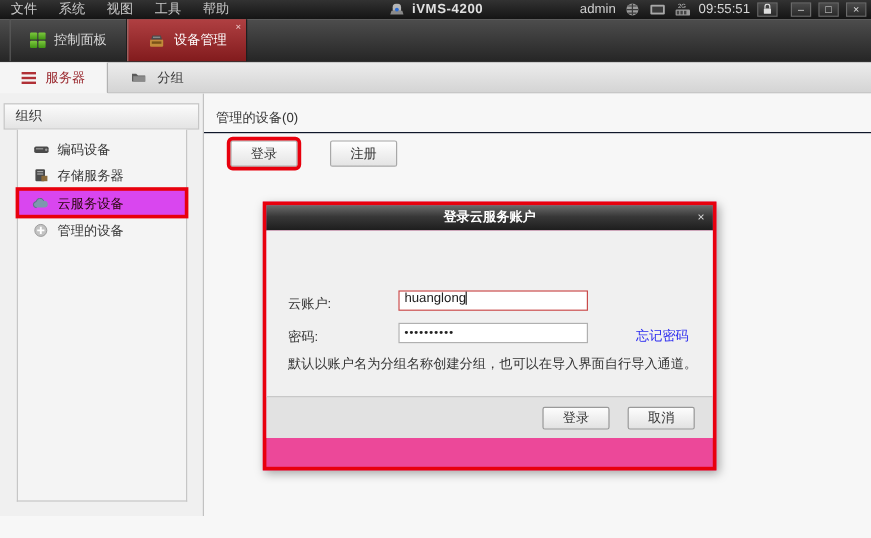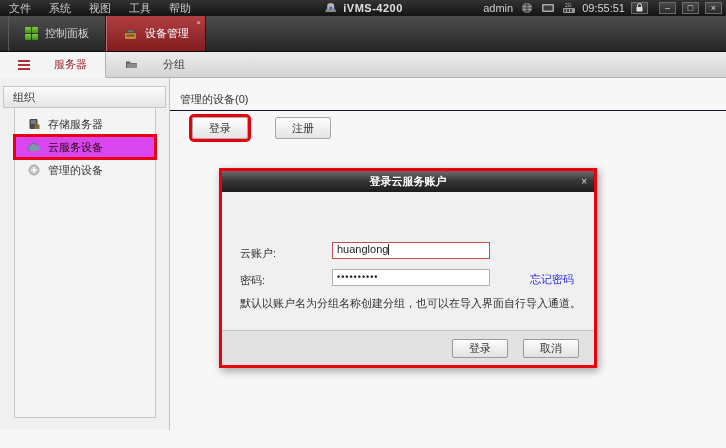--- a/index.html
+++ b/index.html
@@ -21,21 +21,21 @@
   
   .maintabs { height:36px; background:linear-gradient(#4d4d4d,#262626); border-bottom:1px solid #0d0d0d; display:flex; align-items:stretch; padding-left:8px; }
   .mtab { display:flex; align-items:center; gap:7px; padding:0 16px; color:#d8d8d8; border-right:1px solid #1e1e1e; border-left:1px solid #5a5a5a; cursor:pointer; }
   .mtab.active { background:linear-gradient(#b04042,#821b1d); color:#fff; position:relative; border-left:1px solid #c06a6a; }
   .mtab.active .tab-close { position:absolute; top:2px; right:4px; font-size:8px; color:#ecc; }
   .grid-icon { width:13px; height:13px; display:grid; grid-template-columns:6px 6px; grid-template-rows:6px 6px; gap:1px; }
   .grid-icon span { background:linear-gradient(#7ec93f,#3f9413); border-radius:1px; }
 
   
   .subtabs { height:26px; background:linear-gradient(#ececec,#d4d4d4); border-bottom:1px solid #b2b2b2; display:flex; align-items:stretch; }
-  .stab { display:flex; align-items:center; gap:24px; padding:0 18px; color:#3c3c3c; cursor:pointer; }
+  .stab { display:flex; align-items:center; gap:8px; padding:0 18px; color:#3c3c3c; cursor:pointer; }
   .stab.active { background:#f5f5f5; border-right:1px solid #b2b2b2; color:#99262c; margin-bottom:-1px; border-bottom:1px solid #f5f5f5; }
   .bars-icon { display:inline-flex; flex-direction:column; gap:2px; }
   .bars-icon i { width:12px; height:2px; background:#b03036; }
 
   
   .content { position:absolute; top:78px; left:0; right:0; bottom:0; background:#f7f7f7; }
   .leftpane { position:absolute; left:0; top:0; bottom:18px; width:170px; background:#f0f0f0; border-right:1px solid #c2c2c2; }
   .org-header { margin:8px 3px 0 3px; height:22px; line-height:20px; background:linear-gradient(#fbfbfb,#e4e4e4); border:1px solid #c6c6c6; padding-left:9px; color:#333; }
   .org-list { margin:0 13px 10px 14px; height:calc(100% - 42px); background:#f4f4f4; border:1px solid #c6c6c6; border-top:none; padding-top:5px; }
   .org-item { height:22px; display:flex; align-items:center; gap:7px; padding-left:12px; color:#333; cursor:pointer; }
@@ -43,21 +43,21 @@
   .oicon { width:14px; height:12px; display:inline-flex; align-items:center; justify-content:center; flex:0 0 14px; }
 
   .mainpane { position:absolute; left:170px; top:0; right:0; bottom:0; background:#f7f7f7; }
   .devices-header { margin-top:12px; height:21px; line-height:19px; border-bottom:1px solid #0f172a; padding-left:10px; color:#333; }
   .btnrow { display:flex; align-items:center; margin-top:6px; padding-left:22px; }
   .btn { min-width:56px; height:22px; background:linear-gradient(#fefefe,#e4e4e4); border:1px solid #a8a8a8; border-radius:2px; color:#333; font-size:11px; font-family:inherit; cursor:pointer; padding:0 10px; }
   .btn-annot { outline:3px solid #e8000d; }
   .btn-register { margin-left:27px; }
 
   
-  .dialog-annot { position:absolute; left:219px; top:90px; width:378px; height:200px; border:3px solid #e8000d; background:#ec4899; box-shadow:2px 3px 8px rgba(0,0,0,.35); }
+  .dialog-annot { position:absolute; left:219px; top:90px; width:378px; height:224px; border:3px solid #e8000d; background:#ec4899; box-shadow:2px 3px 8px rgba(0,0,0,.35); }
   .dlg-title { height:21px; background:linear-gradient(#6b6b6b,#383838 45%,#1d1d1d); color:#fff; font-weight:bold; text-align:center; line-height:21px; position:relative; }
   .dlg-close { position:absolute; right:7px; top:0; font-weight:normal; font-size:10px; color:#ddd; cursor:pointer; }
   .dlg-body { position:relative; height:138px; background:#f0f0f0; }
   .dlg-label { position:absolute; left:18px; color:#333; }
   .lbl-account { top:54px; }
   .lbl-password { top:81px; }
   .dlg-input { position:absolute; left:110px; width:158px; height:17px; background:#fff; border:1px solid #b0b0b0; font-size:11px; font-family:inherit; padding:0 4px; color:#222; }
   .inp-account { top:50px; border:1px solid #c94b4b; }
   .inp-password { top:77px; letter-spacing:1px; font-weight:bold; font-size:9px; line-height:15px; }
   .caret { display:inline-block; width:1px; height:11px; background:#222; vertical-align:-2px; }
@@ -167,20 +167,30 @@
   </div>
 </div>
 
 <div class="content">
 
   <div class="leftpane">
     <div class="org-header">组织</div>
     <div class="org-list">
       <div class="org-item">
         <span class="oicon">
+          <svg width="13" height="9" viewBox="0 0 13 9">
+              <rect x="0.5" y="2" width="12" height="5.5" rx="1.5" fill="#4a4a4a"></rect>
+              <rect x="2" y="3.5" width="6" height="1" fill="#9a9a9a"></rect>
+              <circle cx="10.5" cy="4.8" r="1" fill="#9a9a9a"></circle>
+            </svg>
+        </span>
+        <span>编码设备</span>
+      </div>
+      <div class="org-item">
+        <span class="oicon">
           <svg width="12" height="12" viewBox="0 0 12 12">
               <rect x="1.5" y="1" width="8" height="10" rx="1" fill="#4a4a4a"></rect>
               <rect x="3" y="2.5" width="5" height="1" fill="#aaa"></rect>
               <rect x="3" y="4.5" width="5" height="1" fill="#aaa"></rect>
               <rect x="6.5" y="6.5" width="5" height="4.5" fill="#8a6a3a"></rect>
             </svg>
         </span>
         <span>存储服务器</span>
       </div>
       <div class="org-item selected">

